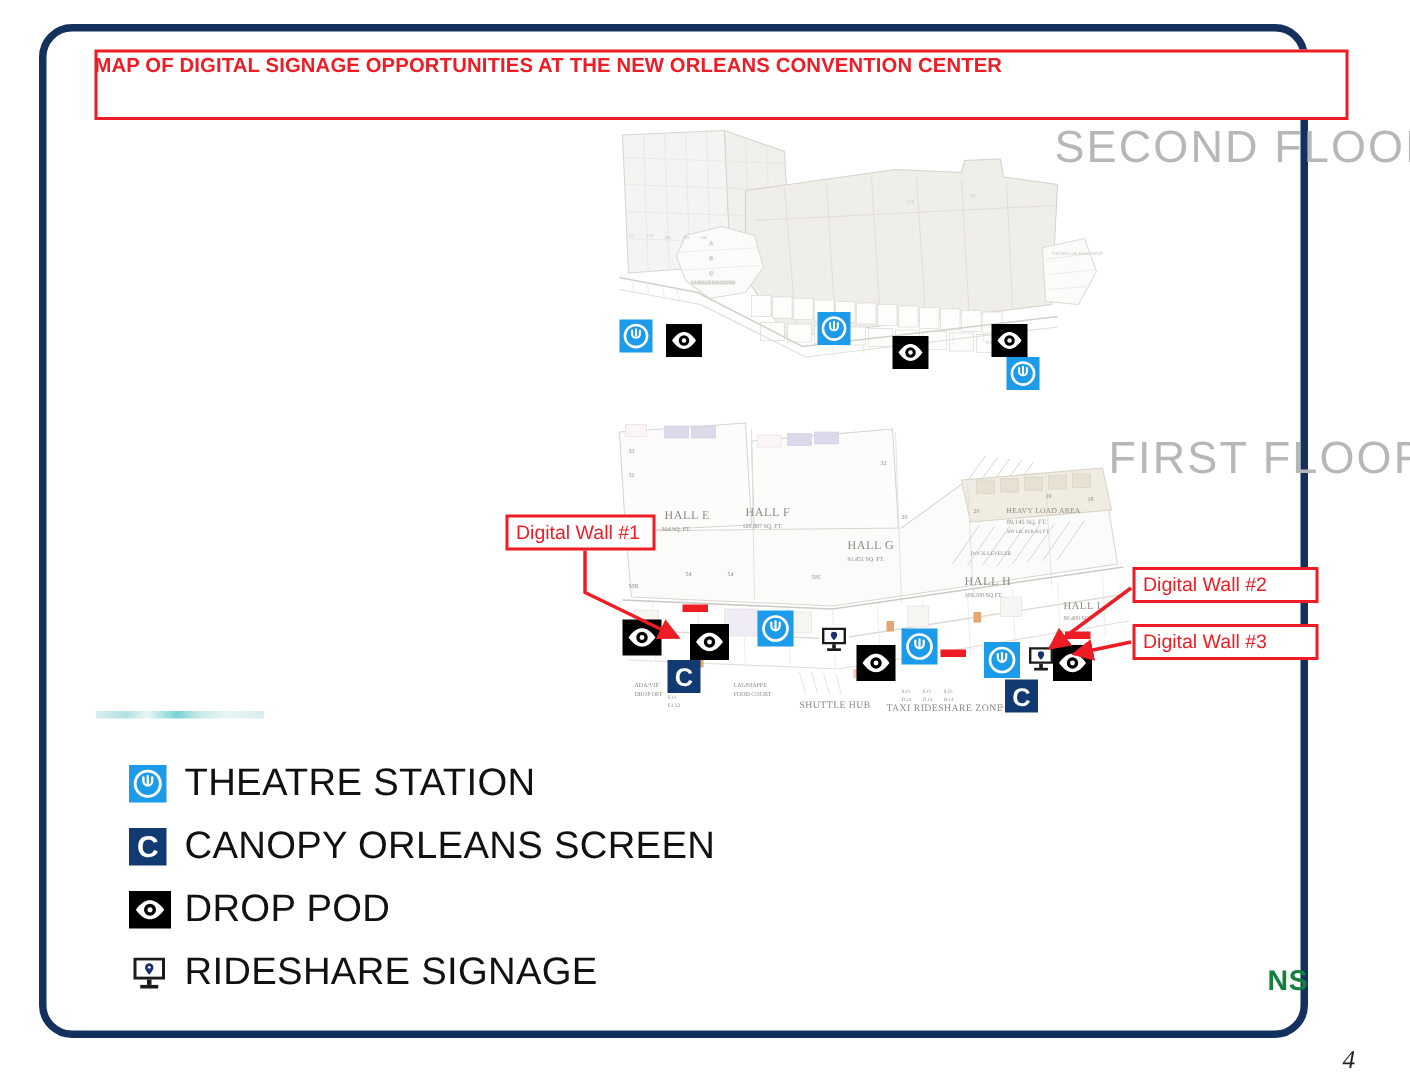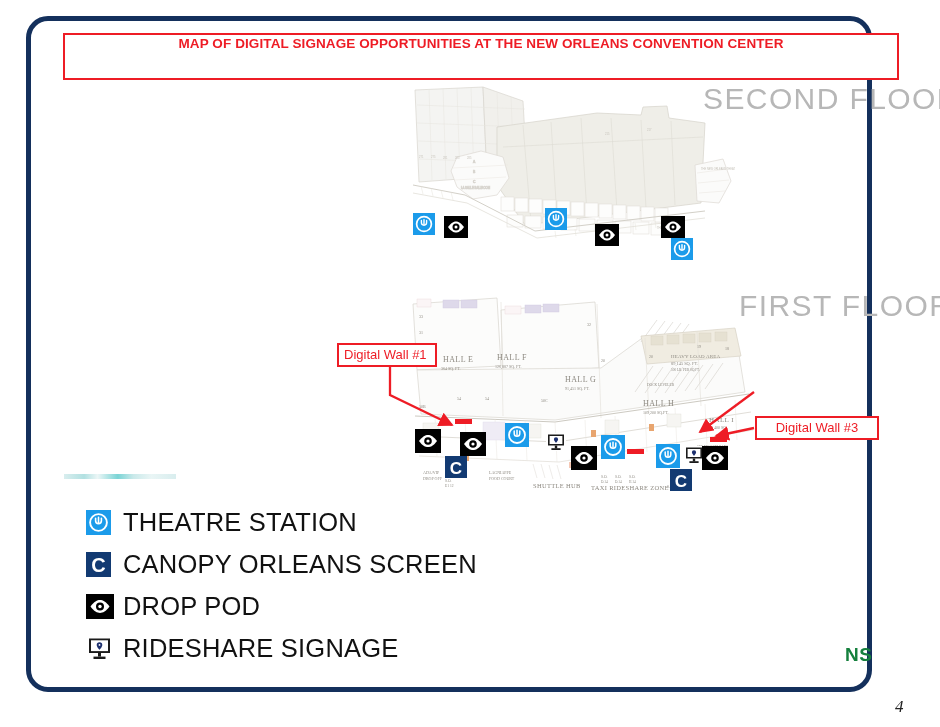--- a/index.html
+++ b/index.html
@@ -16,37 +16,37 @@
     box-sizing:border-box;
   }
 
   
   .title-box{
     position:absolute;left:63px;top:33px;width:836px;height:47px;
     border:2px solid #ee1c25;background:#ffffff;box-sizing:border-box;
   }
   .title-text{
     position:absolute;left:63px;top:36px;width:836px;
-    text-align:center;color:#ee1c25;font-weight:bold;font-size:13.5px;
+    text-align:left;color:#ee1c25;font-weight:bold;font-size:13.5px;
     letter-spacing:0.1px;font-family:"Liberation Sans", sans-serif;
     white-space:nowrap;
   }
 
   
   .floor-label{
     position:absolute;color:#b7b7b7;font-size:30px;letter-spacing:1.4px;
     font-family:"Liberation Sans", sans-serif;font-weight:300;white-space:nowrap;
   }
   #floor2-label{left:703px;top:82px;}
   #floor1-label{left:739px;top:289px;}
 
   
   .map{position:absolute;overflow:hidden;}
   #map2{left:405px;top:85px;width:330px;height:180px;}
-  #map1{left:405px;top:296px;width:350px;height:205px;}
+  #map1{left:405px;top:280px;width:350px;height:205px;}
 
   .mapsvg{position:absolute;left:0;top:0;}
 
   
   .icon-mark{position:absolute;box-sizing:border-box;}
   .ic-charge{background:#1b9bea;}
   .ic-canopy{background:#123a72;}
   .ic-iris{background:#000000;}
   .ic-way{background:#ffffff;}
   .icon-mark svg{display:block;width:100%;height:100%;}
@@ -56,21 +56,21 @@
 
   
   .callout{
     position:absolute;border:2px solid #ee1c25;background:#ffffff;
     color:#ee1c25;font-size:13px;font-family:"Liberation Sans", sans-serif;
     padding:2px 5px 18px 5px;box-sizing:border-box;white-space:nowrap;
     line-height:15px;
   }
   #callout1{left:337px;top:343px;width:100px;height:22px;}
   #callout2{left:755px;top:378px;width:124px;height:23px;}
-  #callout3{left:755px;top:416px;width:124px;height:23px;text-align:center;}
+  #callout3{left:755px;top:416px;width:124px;height:23px;}
 
   .arrow{position:absolute;pointer-events:none;}
 
   
   .legend{position:absolute;left:86px;top:508px;}
   .legend-row{position:relative;height:42px;}
   .legend-icon{position:absolute;left:0;box-sizing:border-box;}
   .legend-text{
     position:absolute;left:37px;color:#111111;
     font-family:"Liberation Sans", sans-serif;font-weight:300;
@@ -477,20 +477,21 @@
       <marker id="ah" markerWidth="7" markerHeight="7" refX="5.6" refY="3.2" orient="auto">
         <path d="M0,0 L6.4,3.2 L0,6.4 z" fill="#ee1c25"></path>
       </marker>
     </defs>
     <path d="M390,366 L390,395 L452,425" stroke="#ee1c25" stroke-width="2.3" fill="none" marker-end="url(#ah)"></path>
     <path d="M754,392 L700,432" stroke="#ee1c25" stroke-width="2.3" fill="none" marker-end="url(#ah)"></path>
     <path d="M754,428 L716,436" stroke="#ee1c25" stroke-width="2.3" fill="none" marker-end="url(#ah)"></path>
   </svg>
 
   <div class="callout" id="callout1">Digital Wall #1</div>
+  <div class="callout" id="callout2">Digital Wall #2</div>
   <div class="callout" id="callout3">Digital Wall #3</div>
 
   <div class="legend">
 
     <div class="legend-row">
       <span class="legend-icon ic-charge" style="top:2px;width:25px;height:25px;">
         <svg viewBox="0 0 25 25">
             <circle cx="12.5" cy="12.5" r="8.4" fill="none" stroke="#fff" stroke-width="1.9"></circle>
             <path d="M12.5 7.4v4.8M9.6 8.3v2.5a2.9 2.9 0 005.8 0V8.3" fill="none" stroke="#fff" stroke-width="1.6" stroke-linecap="round"></path>
           </svg>

